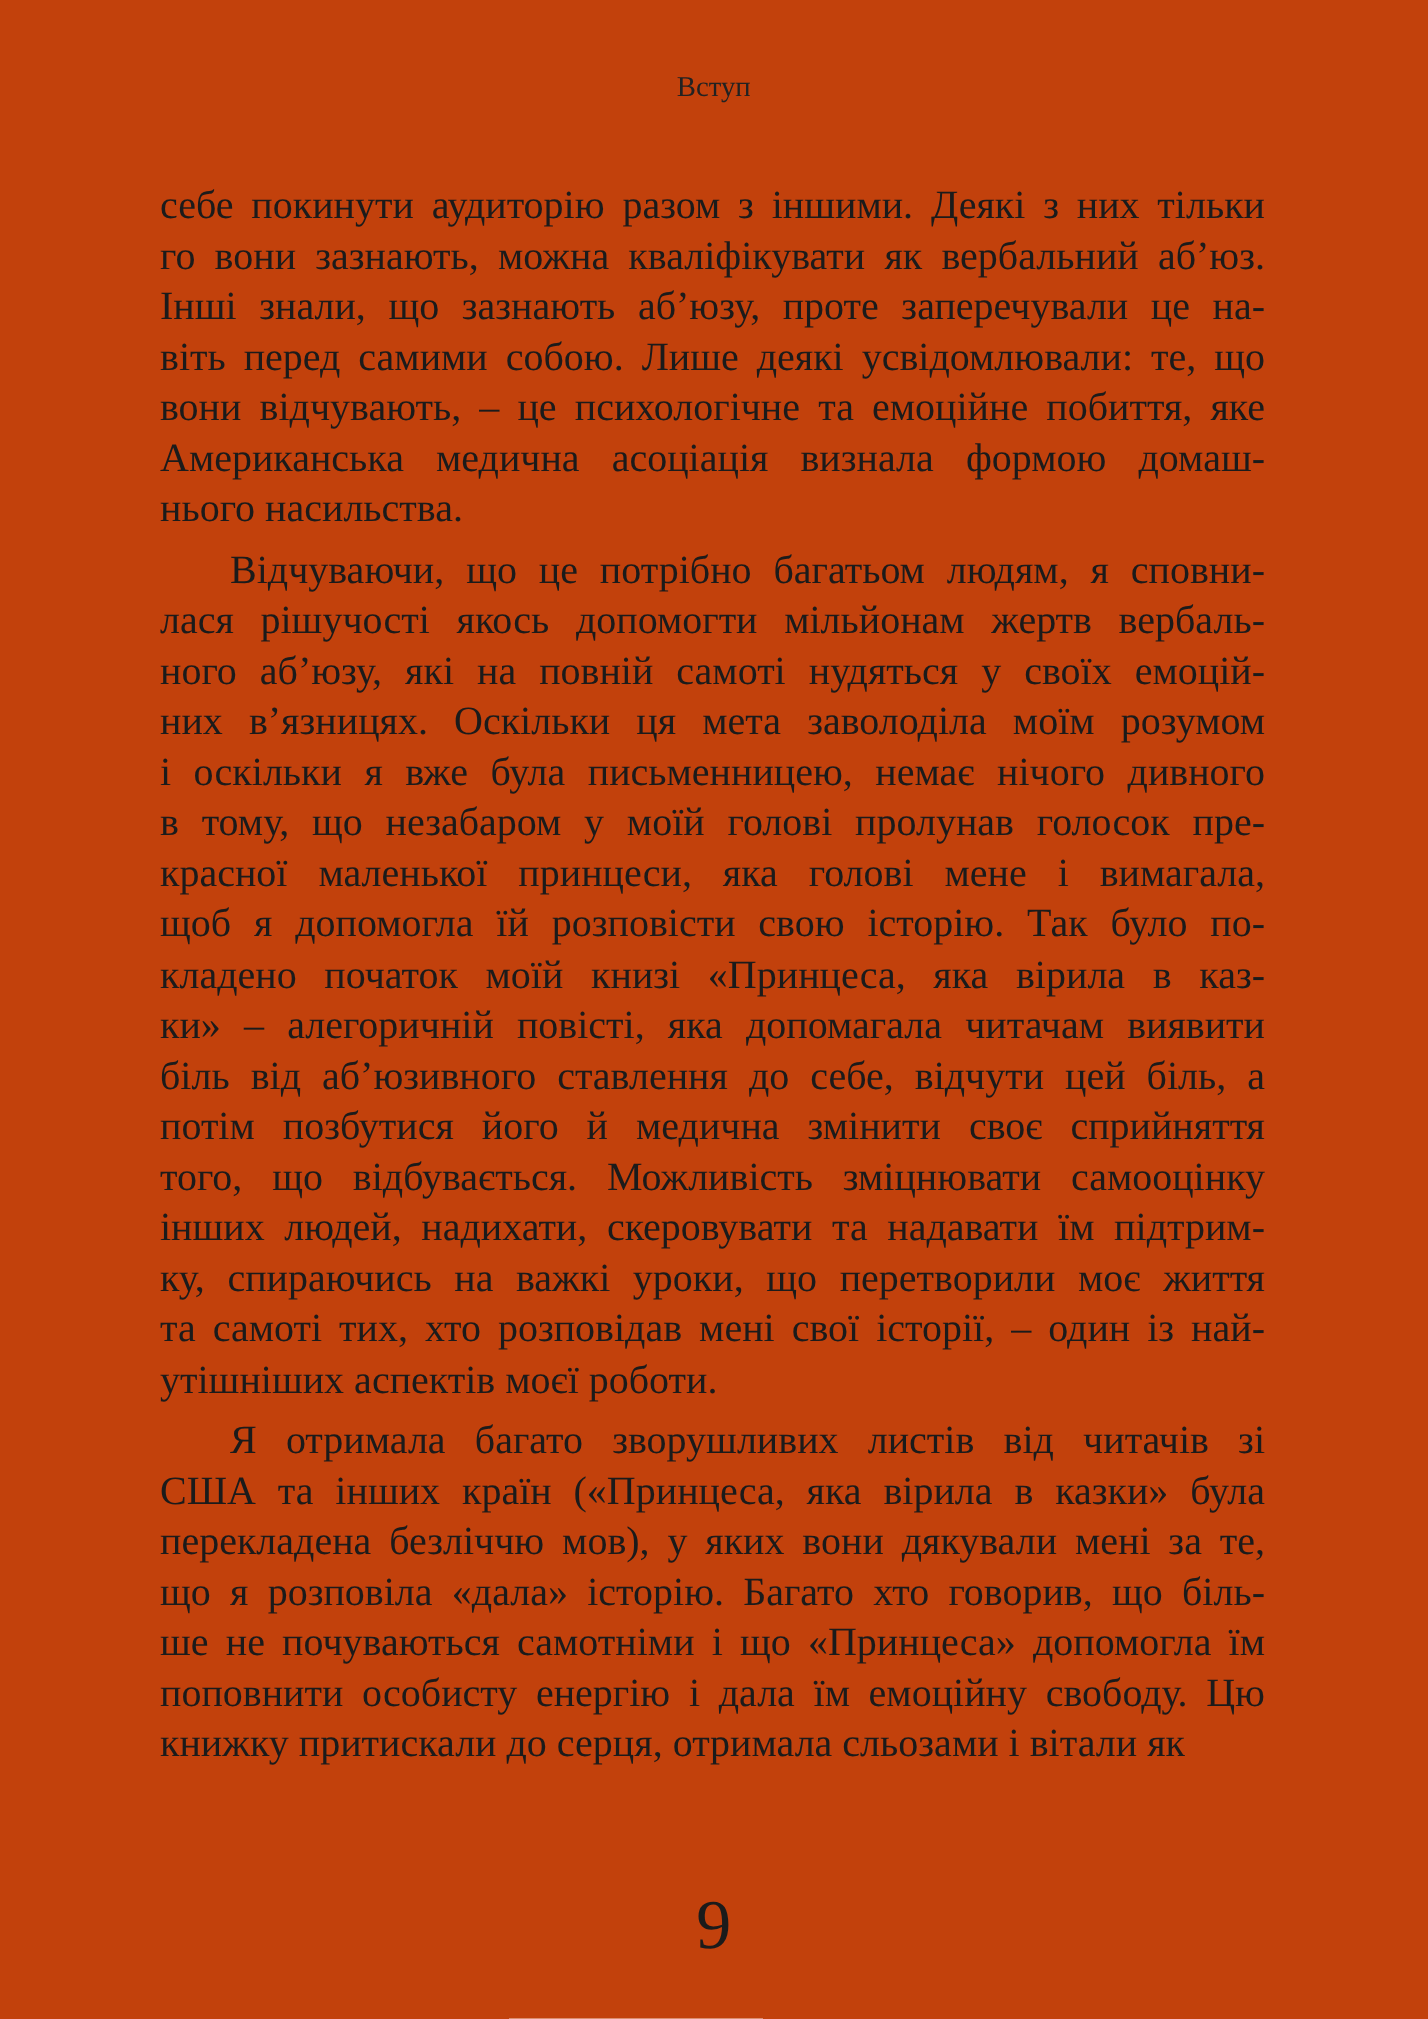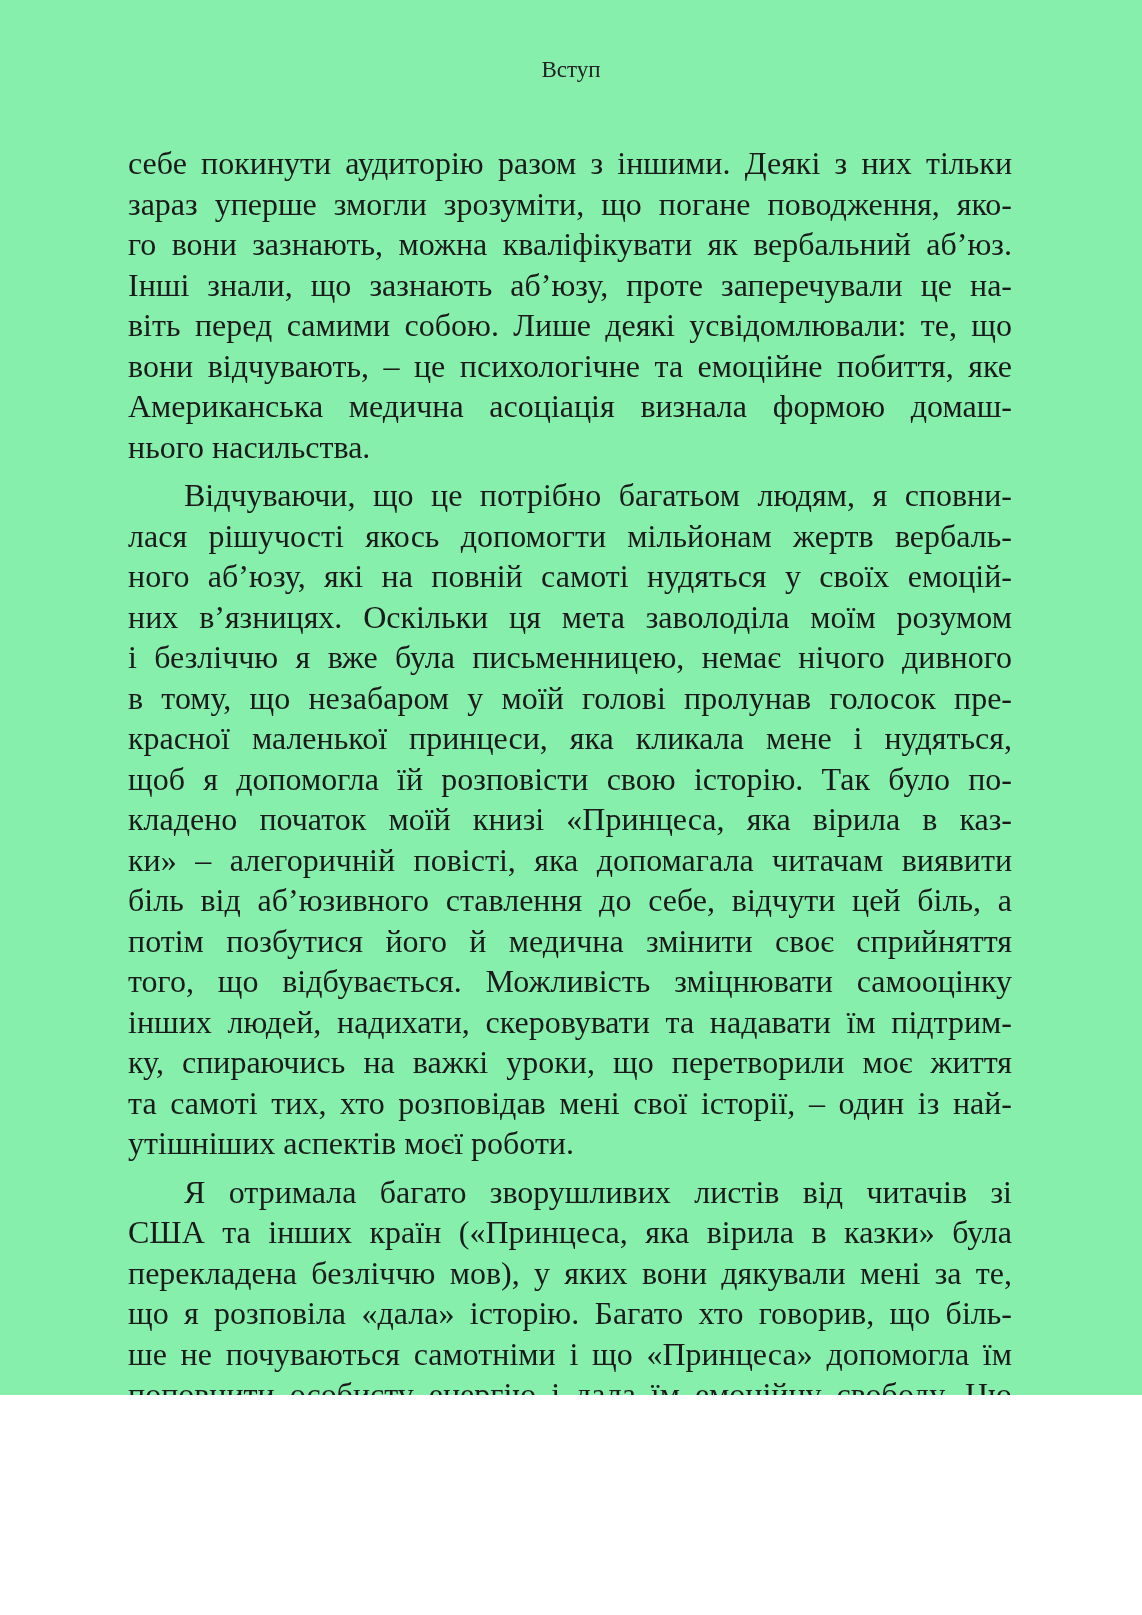--- a/index.html
+++ b/index.html
@@ -3,22 +3,22 @@
 <meta charset="utf-8">
 <style>
   html, body {
     margin: 0;
     padding: 0;
     background: #ffffff;
   }
   .page {
     position: relative;
     width: 1142px;
-    height: 1395px;
-    background: #86efac;
+    height: 1615px;
+    background: #c2410c;
     font-family: "Liberation Serif", "DejaVu Serif", serif;
     color: #1b1b1b;
     overflow: hidden;
   }
   .running-head {
     position: absolute;
     top: 57px;
     left: 0;
     width: 1142px;
     text-align: center;
@@ -60,36 +60,35 @@
 </style>
 </head>
 <body>
 
 <div class="page">
   <div class="running-head">Вступ</div>
 
   <div class="text-block">
       <div class="paragraph">
         <div class="line">себе покинути аудиторію разом з іншими. Деякі з них тільки</div>
-        <div class="line">зараз уперше змогли зрозуміти, що погане поводження, яко-</div>
         <div class="line">го вони зазнають, можна кваліфікувати як вербальний аб’юз.</div>
         <div class="line">Інші знали, що зазнають аб’юзу, проте заперечували це на-</div>
         <div class="line">віть перед самими собою. Лише деякі усвідомлювали: те, що</div>
         <div class="line">вони відчувають, – це психологічне та емоційне побиття, яке</div>
         <div class="line">Американська медична асоціація визнала формою домаш-</div>
         <div class="line para-end">нього насильства.</div>
       </div>
       <div class="paragraph">
         <div class="line first-line-indent">Відчуваючи, що це потрібно багатьом людям, я сповни-</div>
         <div class="line">лася рішучості якось допомогти мільйонам жертв вербаль-</div>
         <div class="line">ного аб’юзу, які на повній самоті нудяться у своїх емоцій-</div>
         <div class="line">них в’язницях. Оскільки ця мета заволоділа моїм розумом</div>
-        <div class="line">і безліччю я вже була письменницею, немає нічого дивного</div>
+        <div class="line">і оскільки я вже була письменницею, немає нічого дивного</div>
         <div class="line">в тому, що незабаром у моїй голові пролунав голосок пре-</div>
-        <div class="line">красної маленької принцеси, яка кликала мене і нудяться,</div>
+        <div class="line">красної маленької принцеси, яка голові мене і вимагала,</div>
         <div class="line">щоб я допомогла їй розповісти свою історію. Так було по-</div>
         <div class="line">кладено початок моїй книзі «Принцеса, яка вірила в каз-</div>
         <div class="line">ки» – алегоричній повісті, яка допомагала читачам виявити</div>
         <div class="line">біль від аб’юзивного ставлення до себе, відчути цей біль, а</div>
         <div class="line">потім позбутися його й медична змінити своє сприйняття</div>
         <div class="line">того, що відбувається. Можливість зміцнювати самооцінку</div>
         <div class="line">інших людей, надихати, скеровувати та надавати їм підтрим-</div>
         <div class="line">ку, спираючись на важкі уроки, що перетворили моє життя</div>
         <div class="line">та самоті тих, хто розповідав мені свої історії, – один із най-</div>
         <div class="line para-end">утішніших аспектів моєї роботи.</div>

